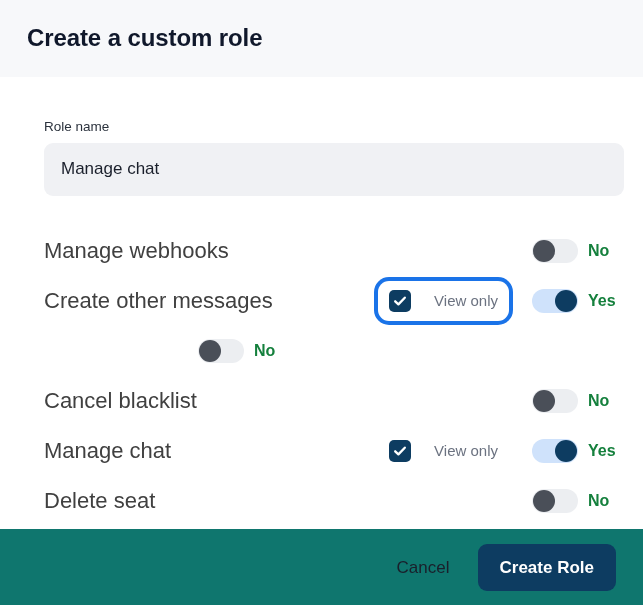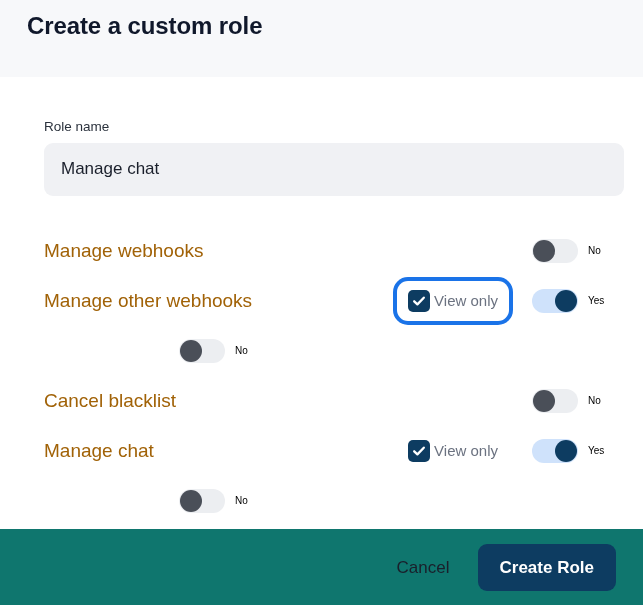--- a/index.html
+++ b/index.html
@@ -23,21 +23,22 @@
     background: #ffffff;
     position: relative;
   }
 
   
   .dialog-header {
     height: 77px;
     min-height: 77px;
     background: #f7f8fa;
     display: flex;
-    padding: 12px 27px;
+    align-items: center;
+    padding: 4px 27px;
     box-sizing: border-box;
   }
   .dialog-title {
     font-size: 24px;
     font-weight: bold;
     color: #10182b;
     letter-spacing: -0.1px;
     line-height: 1.2;
   }
 
@@ -80,31 +81,31 @@
   .permissions {
     margin-top: 30px;
   }
   .perm-row {
     height: 50px;
     display: flex;
     align-items: center;
     position: relative;
   }
   .perm-label {
-    font-size: 19px;
-    color: #a16207;
+    font-size: 22px;
+    color: #404040;
     flex: 1;
     line-height: 1;
   }
 
   
   .viewonly {
     display: flex;
     align-items: center;
-    gap: 4px;
+    gap: 23px;
     margin-right: 23px;
     padding: 9px 11px;
     border-radius: 11px;
     box-sizing: border-box;
   }
   .viewonly.focused {
     box-shadow: 0 0 0 4px #1a73e8;
     background: #ffffff;
   }
   .viewonly.hidden {
@@ -148,23 +149,24 @@
   .knob {
     position: absolute;
     top: 1px;
     width: 22px;
     height: 22px;
     border-radius: 50%;
   }
   .toggle.off .knob { left: 1px;  background: #4a4f58; }
   .toggle.on  .knob { left: 23px; background: #0d3c61; }
   .toggle-label {
-    font-size: 10px;
-    color: #000000;
-    line-height: 1;
+    font-size: 16px;
+    color: #15803d;
+    line-height: 1;
+    font-weight: bold;
   }
 
   
   .dialog-footer {
     height: 76px;
     min-height: 76px;
     background: #0f766e;
     display: flex;
     align-items: center;
     justify-content: flex-end;
@@ -224,21 +226,21 @@
             <span class="viewonly-label">View only</span>
           </div>
           <div class="toggle-cluster">
             <div class="toggle off">
               <div class="knob"></div>
             </div>
             <span class="toggle-label">No</span>
           </div>
         </div>
         <div class="perm-row">
-          <div class="perm-label">Manage other webhooks</div>
+          <div class="perm-label">Create other messages</div>
           <div class="viewonly focused">
             <div class="checkbox">
               <svg width="14" height="14" viewBox="0 0 14 14" aria-hidden="true">
                 <path d="M2.2 7.3 L5.4 10.4 L11.8 3.7" fill="none" stroke="#ffffff" stroke-width="2.3" stroke-linecap="round" stroke-linejoin="round"></path>
               </svg>
             </div>
             <span class="viewonly-label">View only</span>
           </div>
           <div class="toggle-cluster">
             <div class="toggle on">
@@ -291,20 +293,21 @@
             <span class="viewonly-label">View only</span>
           </div>
           <div class="toggle-cluster">
             <div class="toggle on">
               <div class="knob"></div>
             </div>
             <span class="toggle-label">Yes</span>
           </div>
         </div>
         <div class="perm-row">
+          <div class="perm-label">Delete seat</div>
           <div class="viewonly hidden">
             <div class="checkbox">
               <svg width="14" height="14" viewBox="0 0 14 14" aria-hidden="true">
                 <path d="M2.2 7.3 L5.4 10.4 L11.8 3.7" fill="none" stroke="#ffffff" stroke-width="2.3" stroke-linecap="round" stroke-linejoin="round"></path>
               </svg>
             </div>
             <span class="viewonly-label">View only</span>
           </div>
           <div class="toggle-cluster">
             <div class="toggle off">

